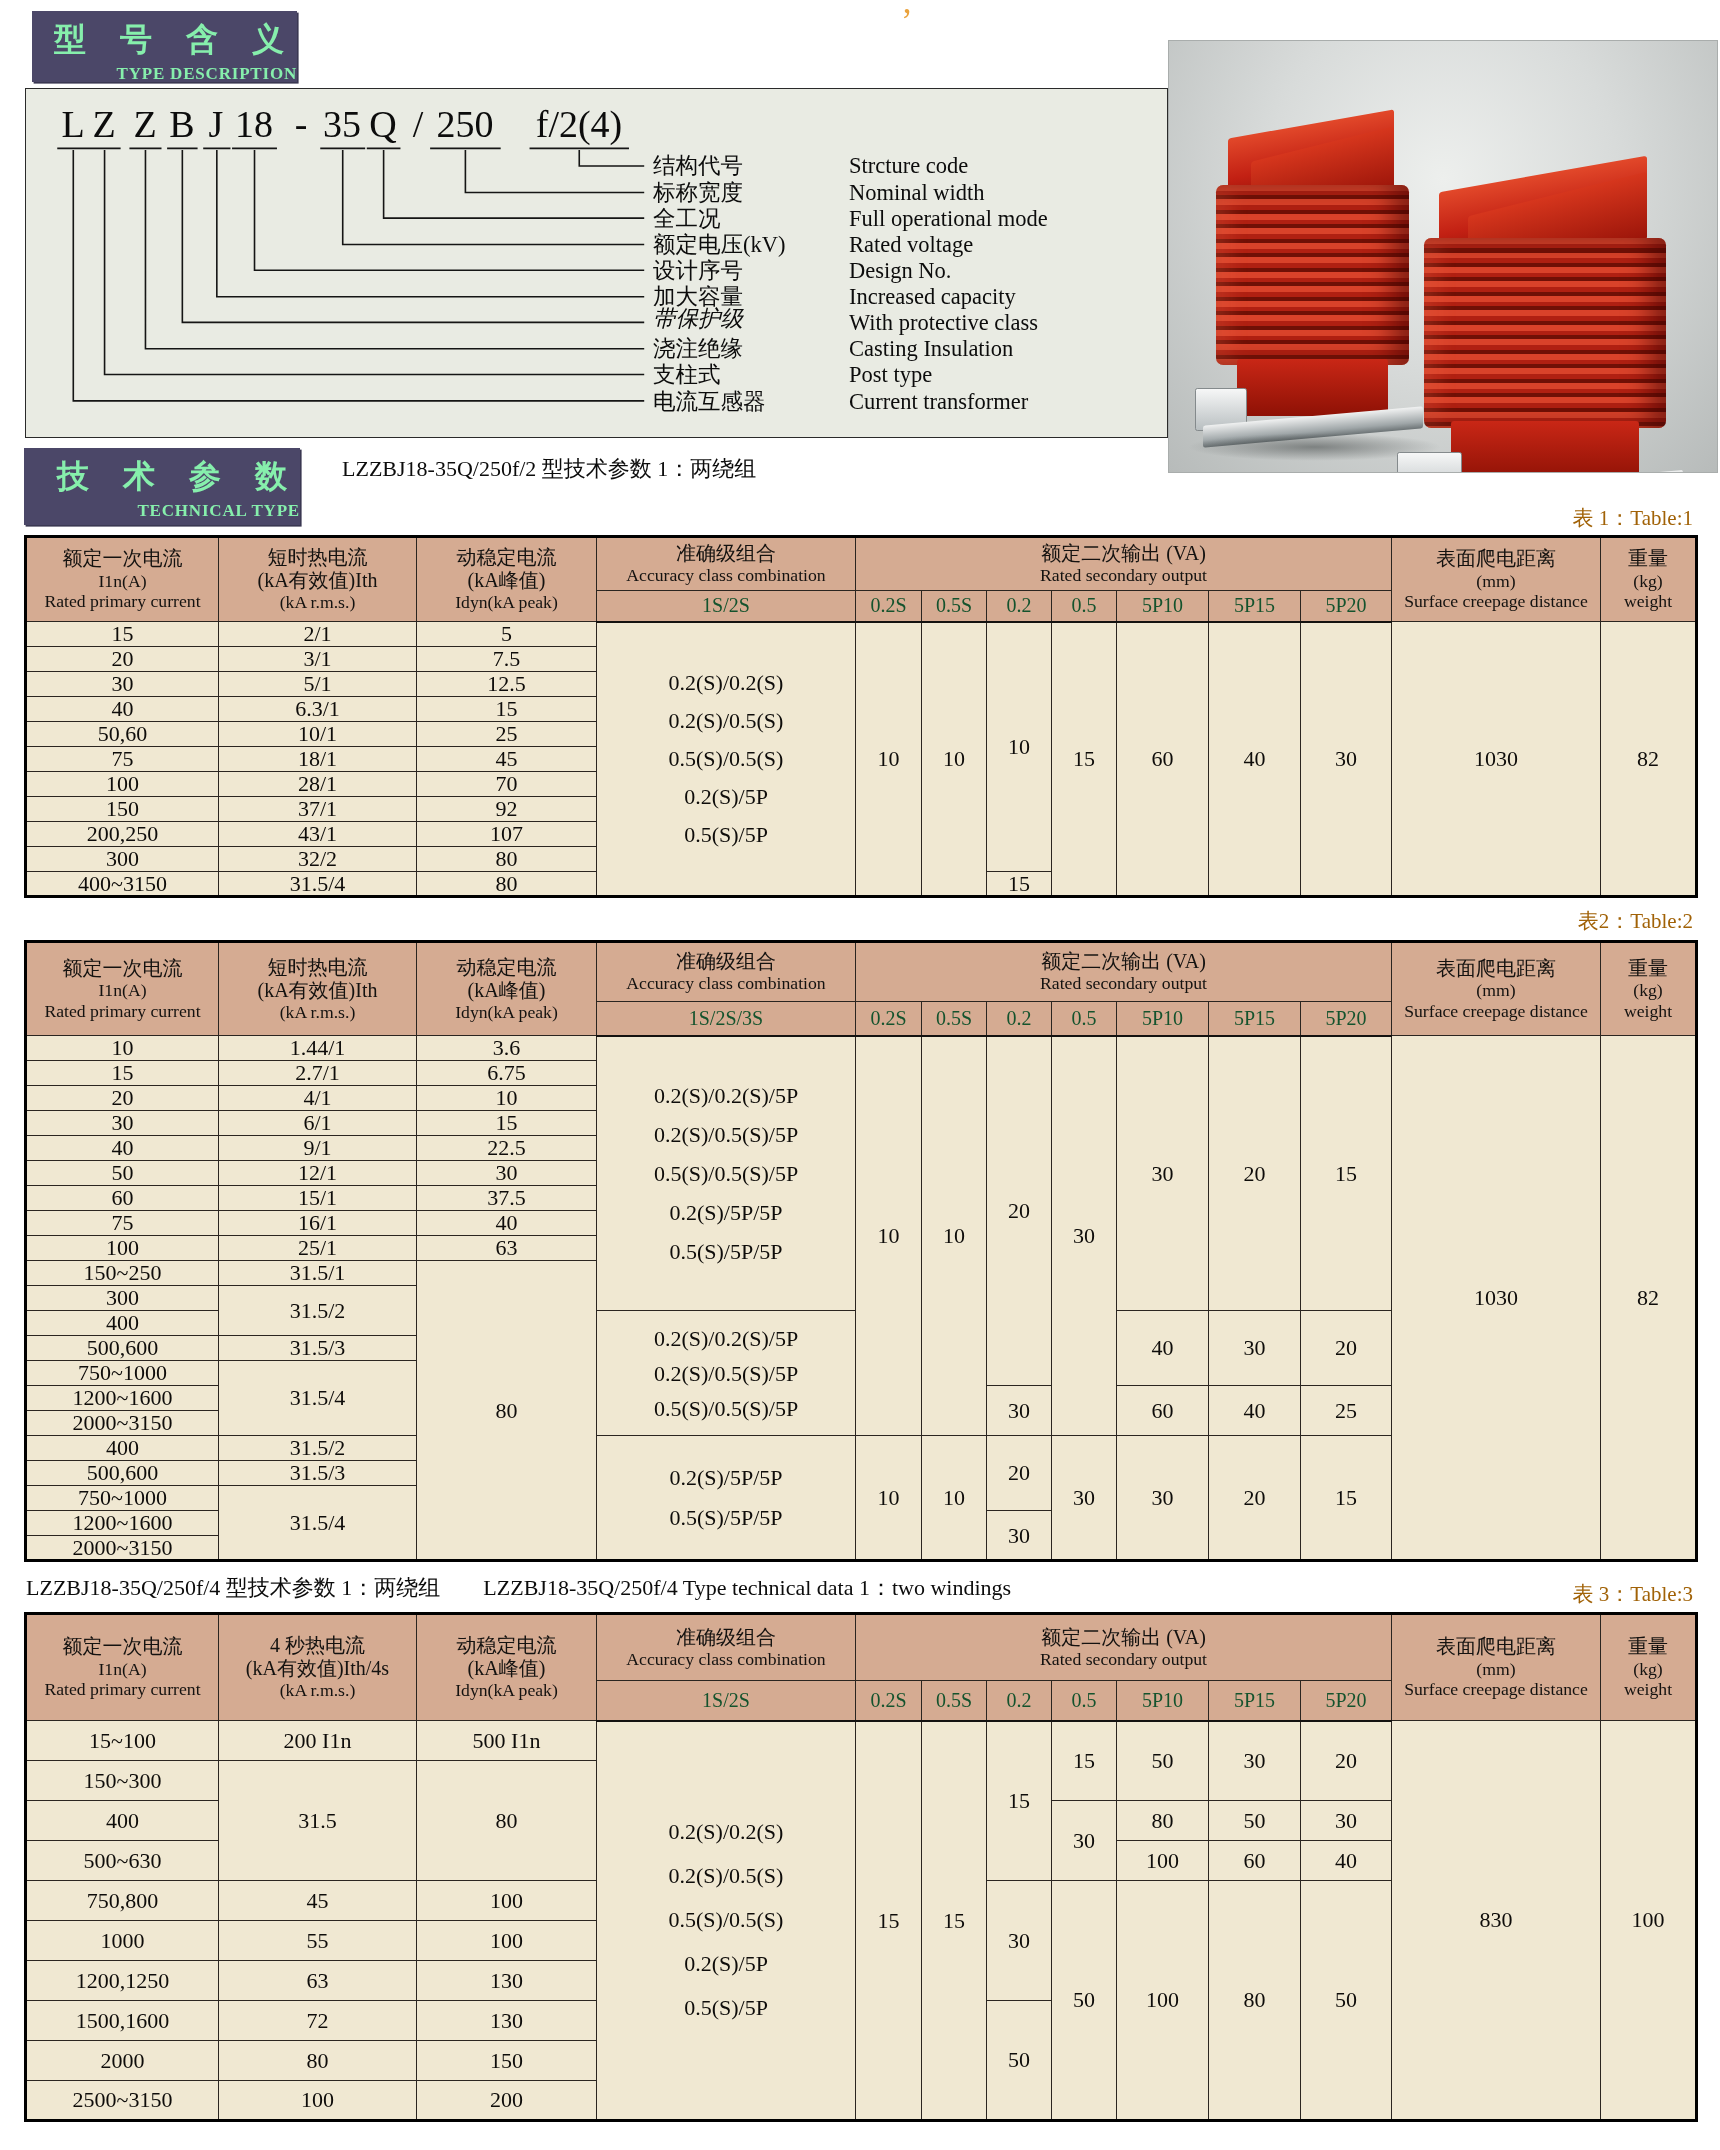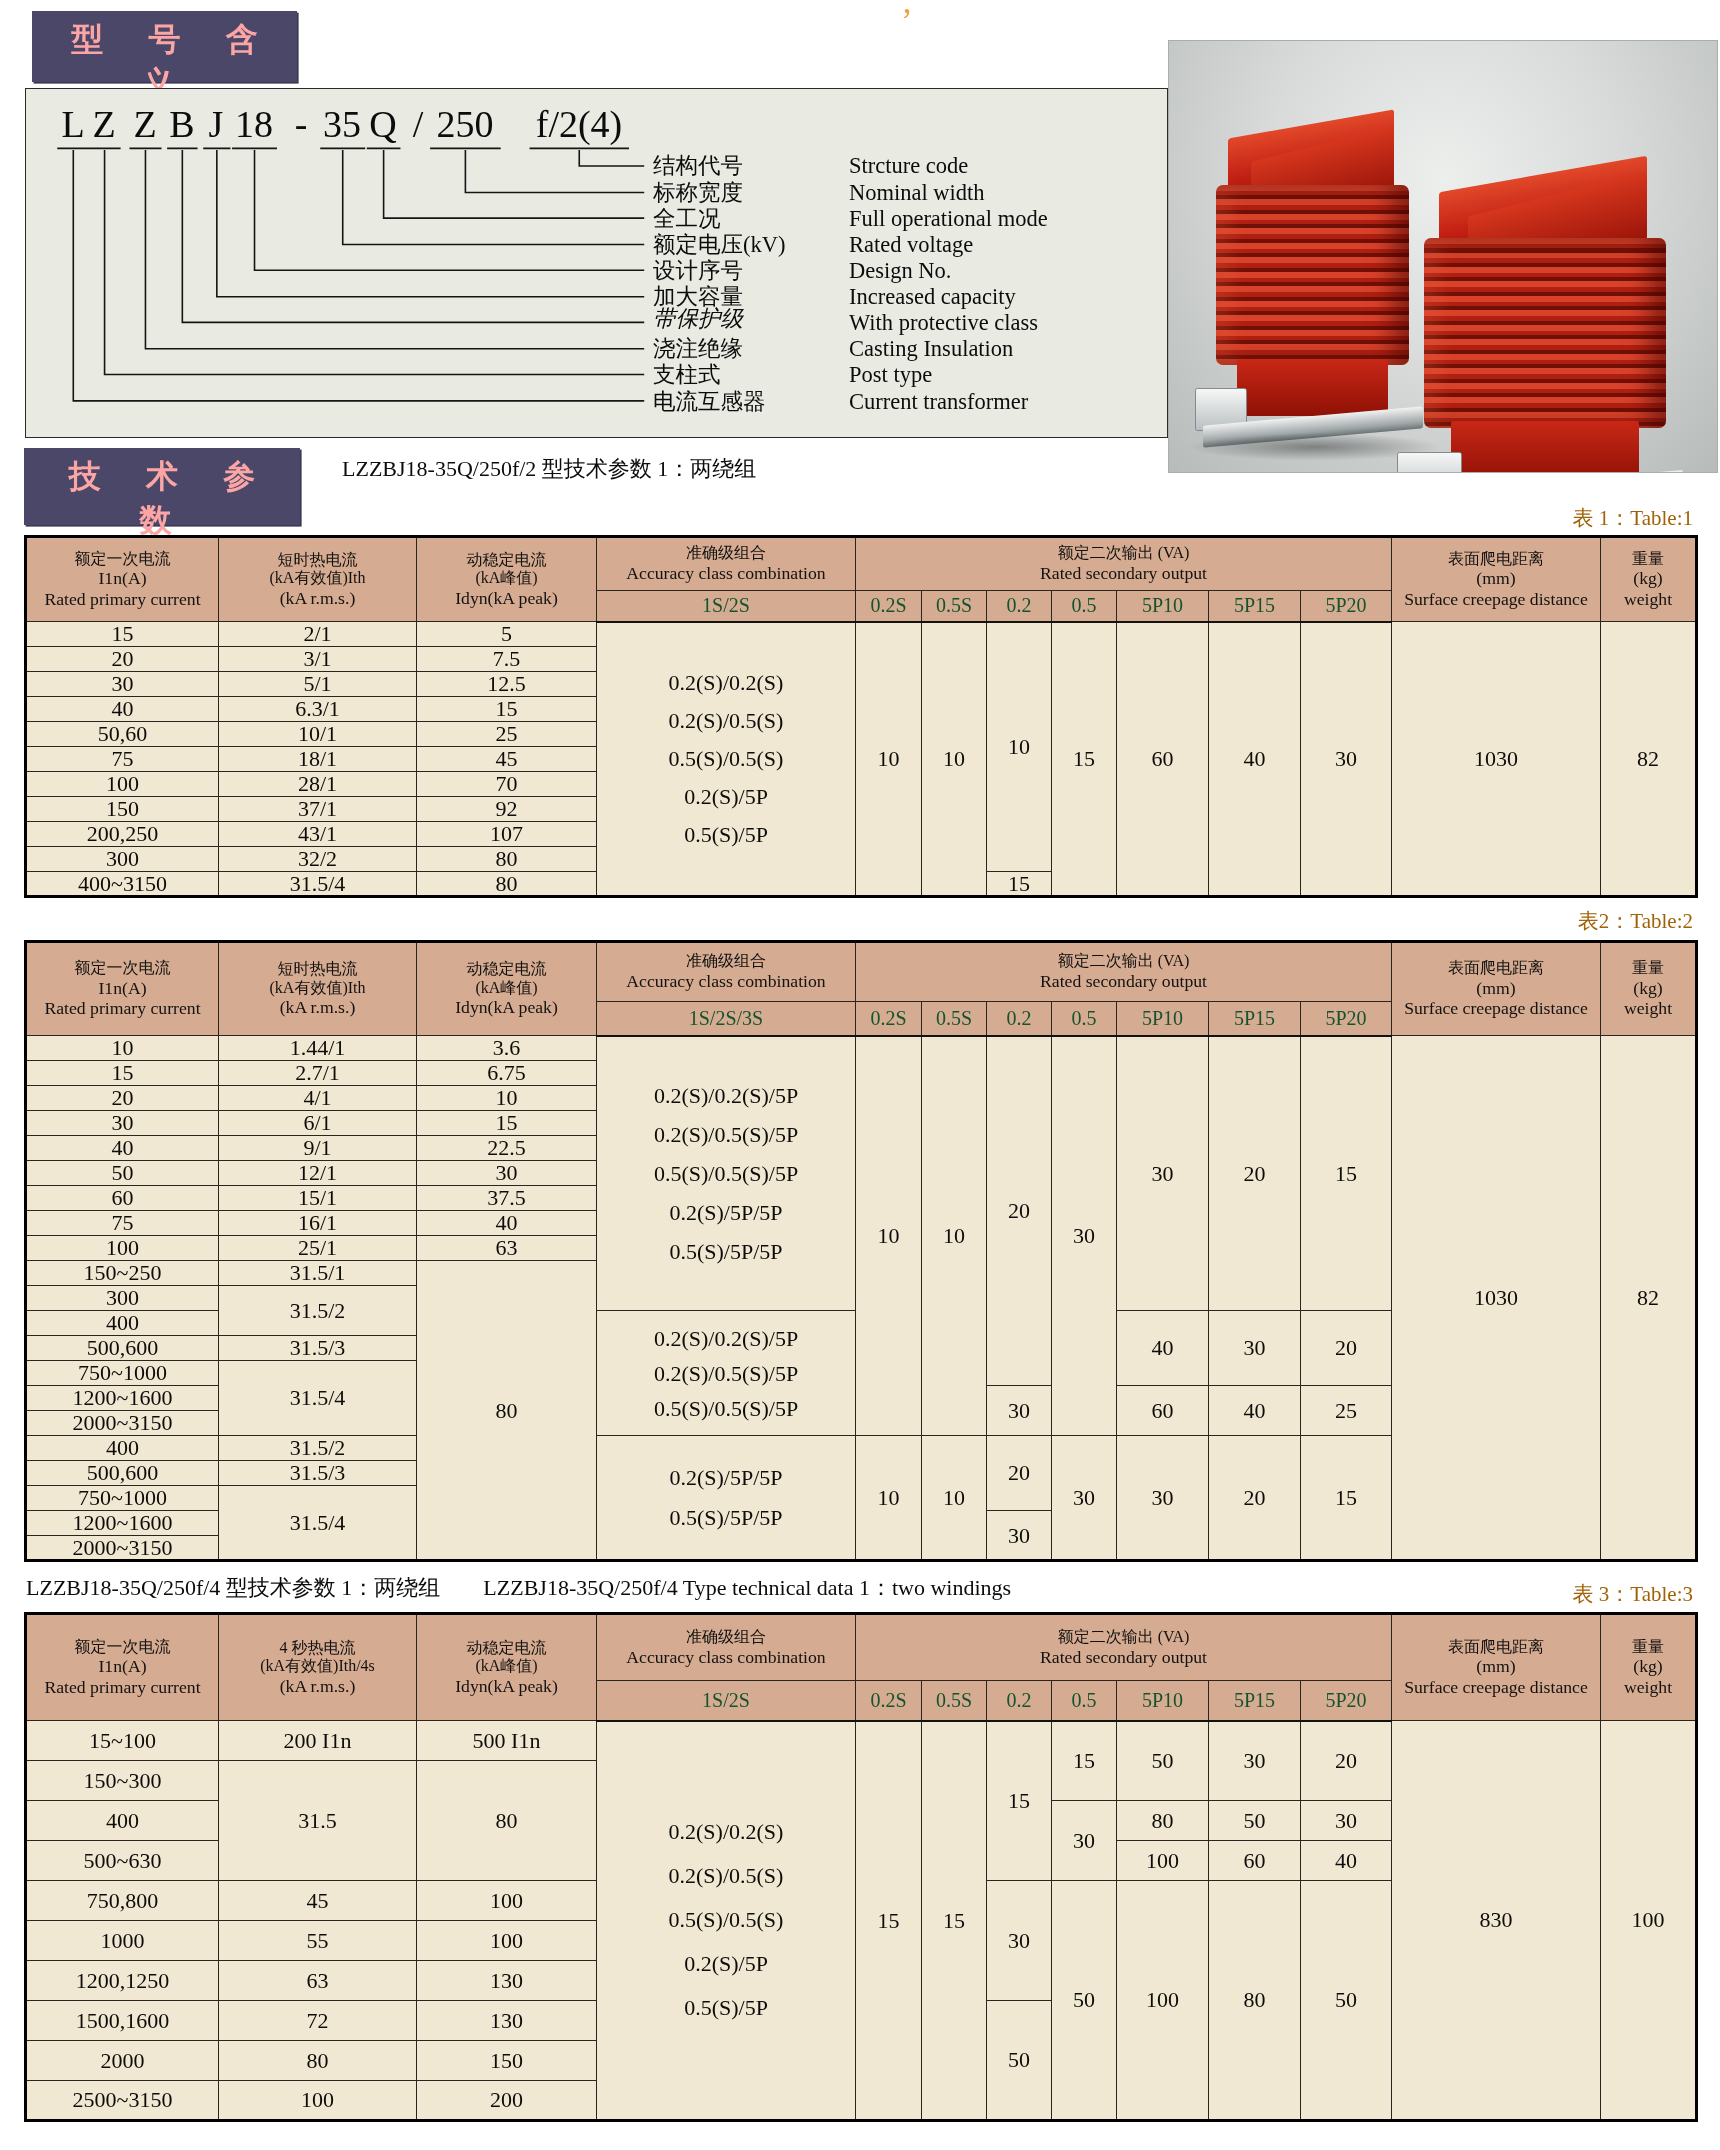--- a/index.html
+++ b/index.html
@@ -1,21 +1,21 @@
 <!DOCTYPE html>
 <html style="font-size:13px"><head>
 <meta charset="utf-8">
 <style>
   html,body{margin:0;padding:0;background:#fff;}
   .page{position:relative;width:1720px;height:2151px;background:#ffffff;overflow:hidden;
         font-family:"Liberation Serif","DejaVu Serif",serif;color:#111;}
 
   
-  .sec-box{position:absolute;background:#4b4768;color:#fca5a5;text-align:center;
-           font-family:Liberation Mono, monospace;box-shadow:1.6px 1.6px 0 #3a3852;}
+  .sec-box{position:absolute;background:#4b4768;color:#86efac;text-align:right;
+           font-family:Liberation Serif, serif;box-shadow:1.6px 1.6px 0 #3a3852;}
   .sec-cn{font-size:32px;font-weight:bold;letter-spacing:13px;margin-top:7.2px;text-indent:13px;}
   .sec-en{font-size:17px;font-weight:bold;letter-spacing:0.8px;margin-top:1.6px;}
 
   
   .diagram{position:absolute;left:25px;top:88px;width:1141px;height:348px;
            background:#e9ebe3;border:1.6px solid #2a2a2a;}
   .code-el{position:absolute;top:13px;transform:translateX(-50%);font-size:38px;color:#0c0c0c;white-space:nowrap;}
   .dlabel{position:absolute;height:27px;line-height:27px;font-size:22.5px;white-space:nowrap;color:#0c0c0c;}
   .dlabel.cn{left:627px;}
   .dlabel.en{left:823px;}
@@ -55,21 +55,21 @@
   .tno{position:absolute;right:27px;font-size:21px;white-space:nowrap;color:#a16207;}
 
   
   .tbl-host{position:absolute;}
   table.data{border-collapse:collapse;table-layout:fixed;border:3.2px solid #000;background:#f0e8d2;}
   table.data th,table.data td{border:1.6px solid #2b2520;padding:0;text-align:center;
                               vertical-align:middle;overflow:hidden;}
   table.data th{background:#d5ab92;font-weight:normal;}
   table.data thead tr:last-child th{border-bottom:2.4px solid #141210;}
   table.data td{background:#f0e8d2;font-size:22px;line-height:1.05;color:#0e0c0a;}
-  .hline{line-height:1.16;font-size:16px;color:#141210;}
+  .hline{line-height:1.16;font-size:20px;color:#141210;}
   .hline.lat{font-size:17.7px;}
   th.hsub{font-size:20px;color:#14532d;margin-left:36px;}
   .lines div{white-space:nowrap;}
 </style>
 </head>
 <body>
 
 <div class="page">
 
   <div class="sec-box" style="left:32px;top:11.2px;width:265px;height:71px;">

